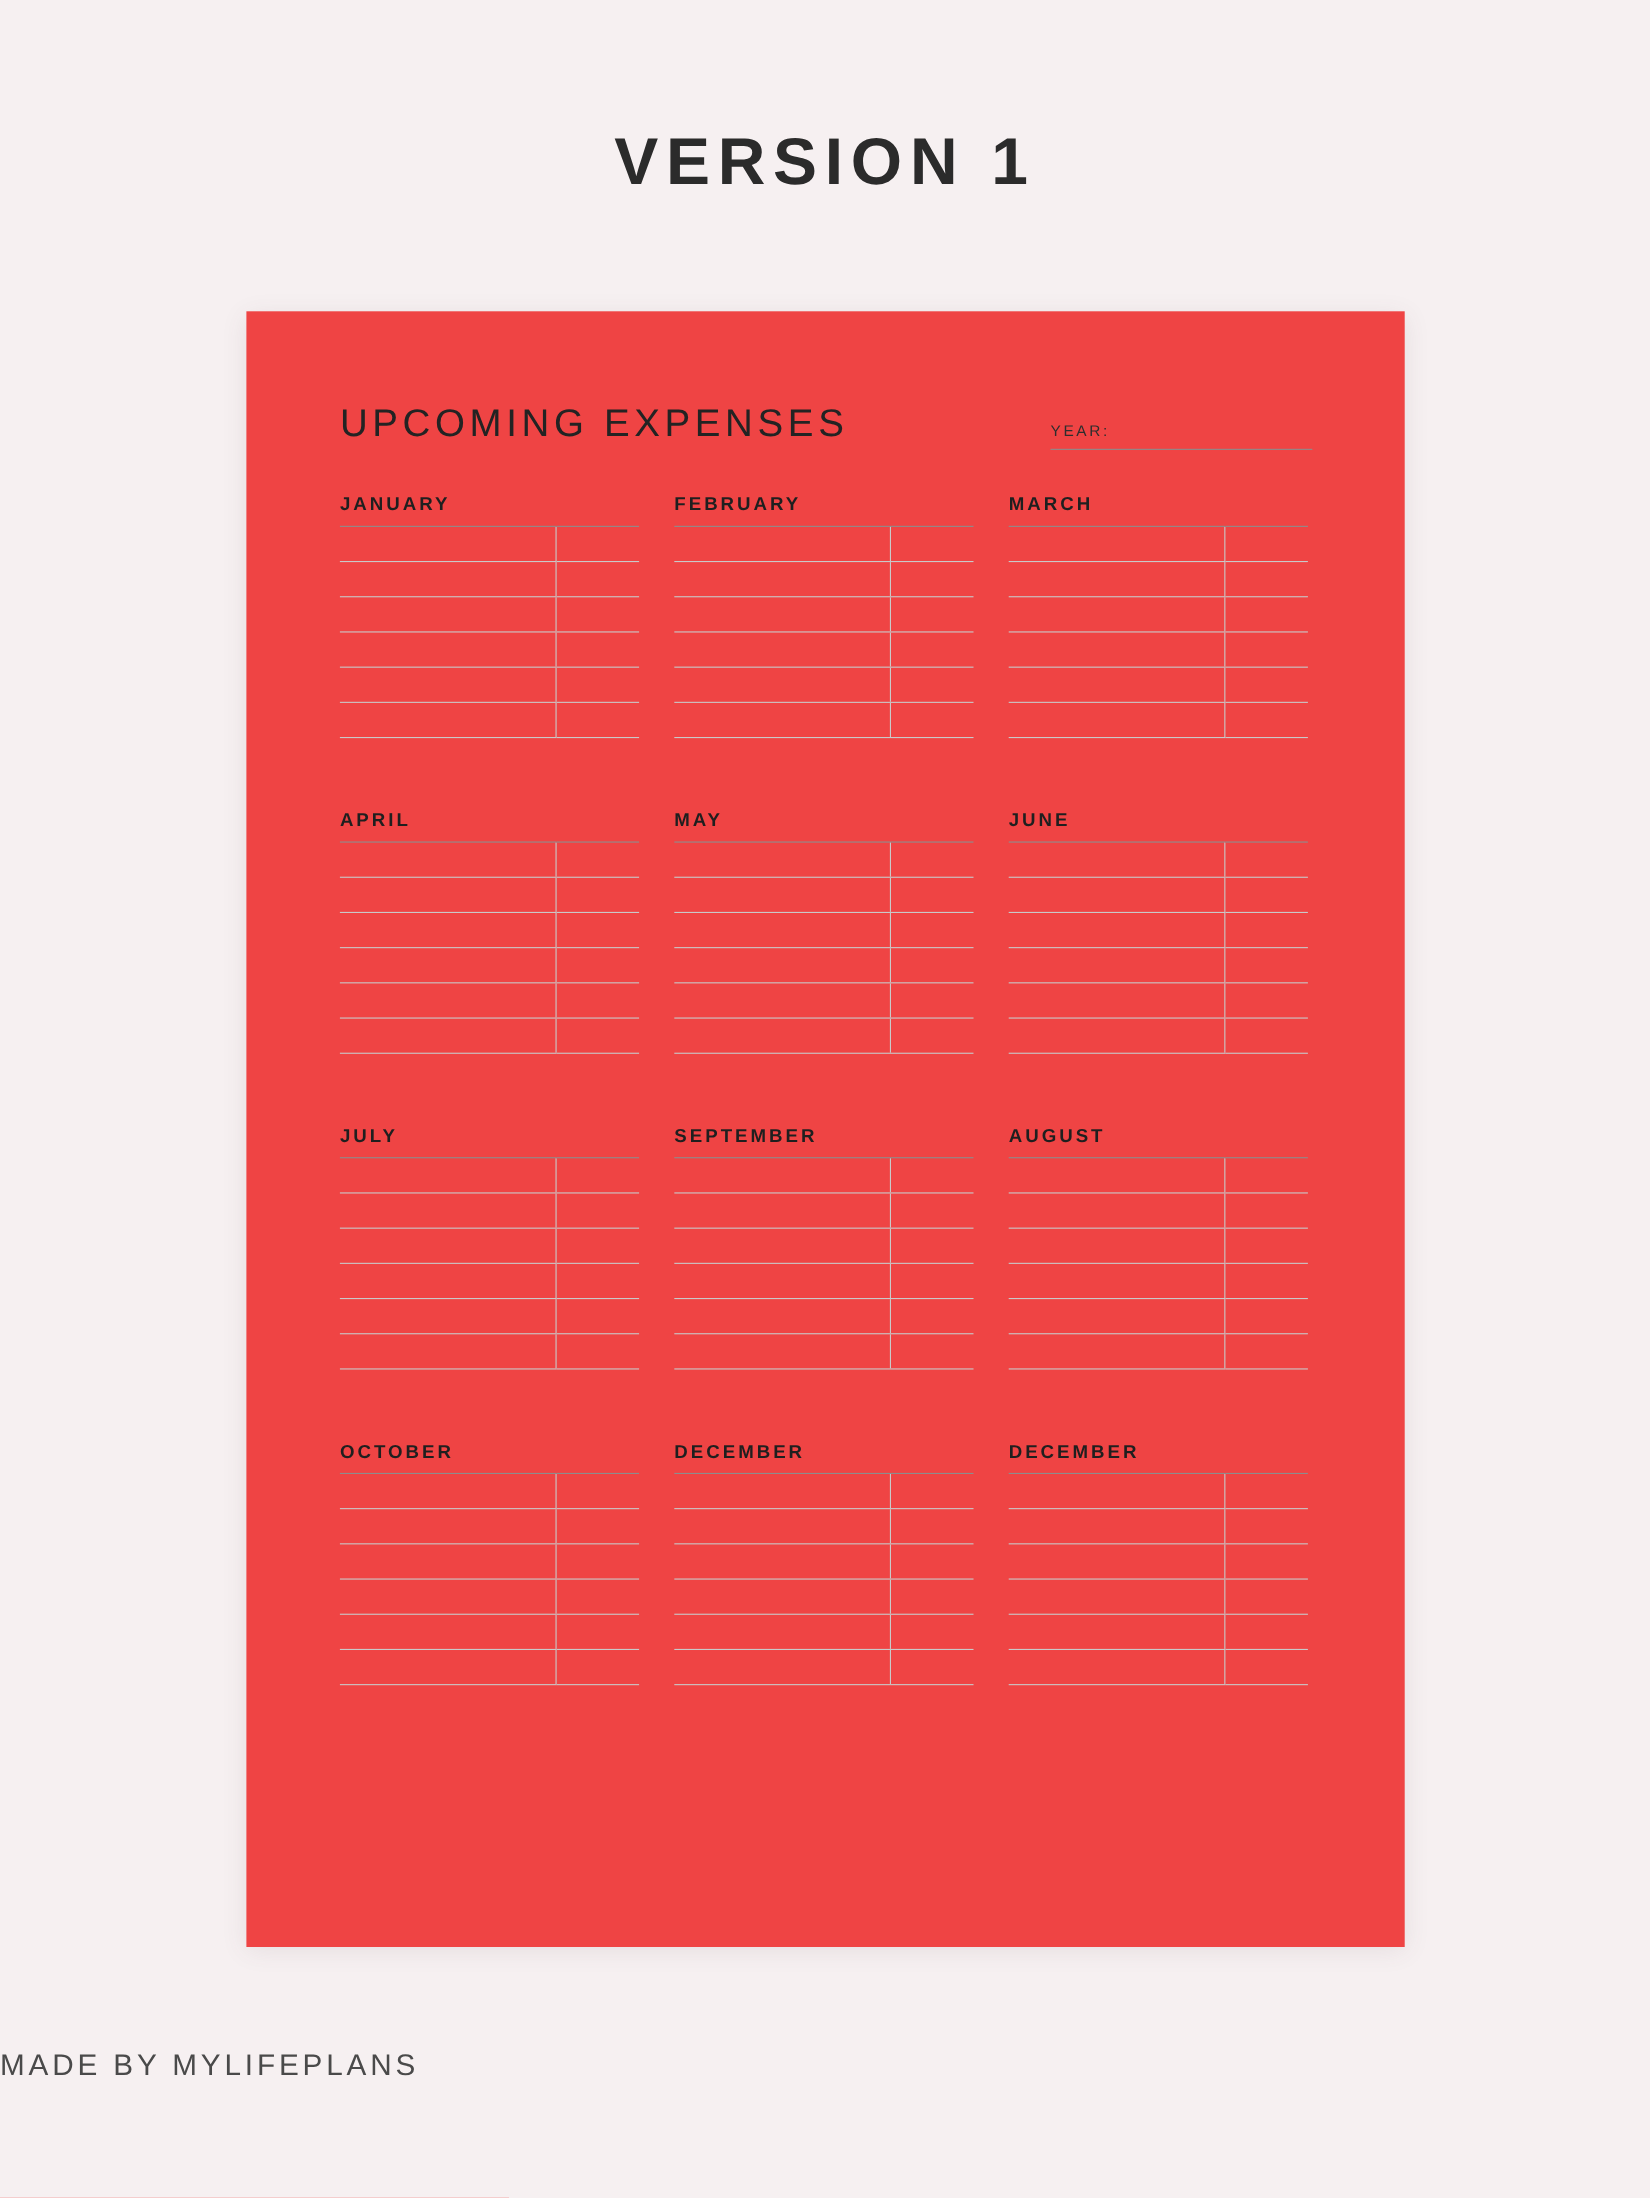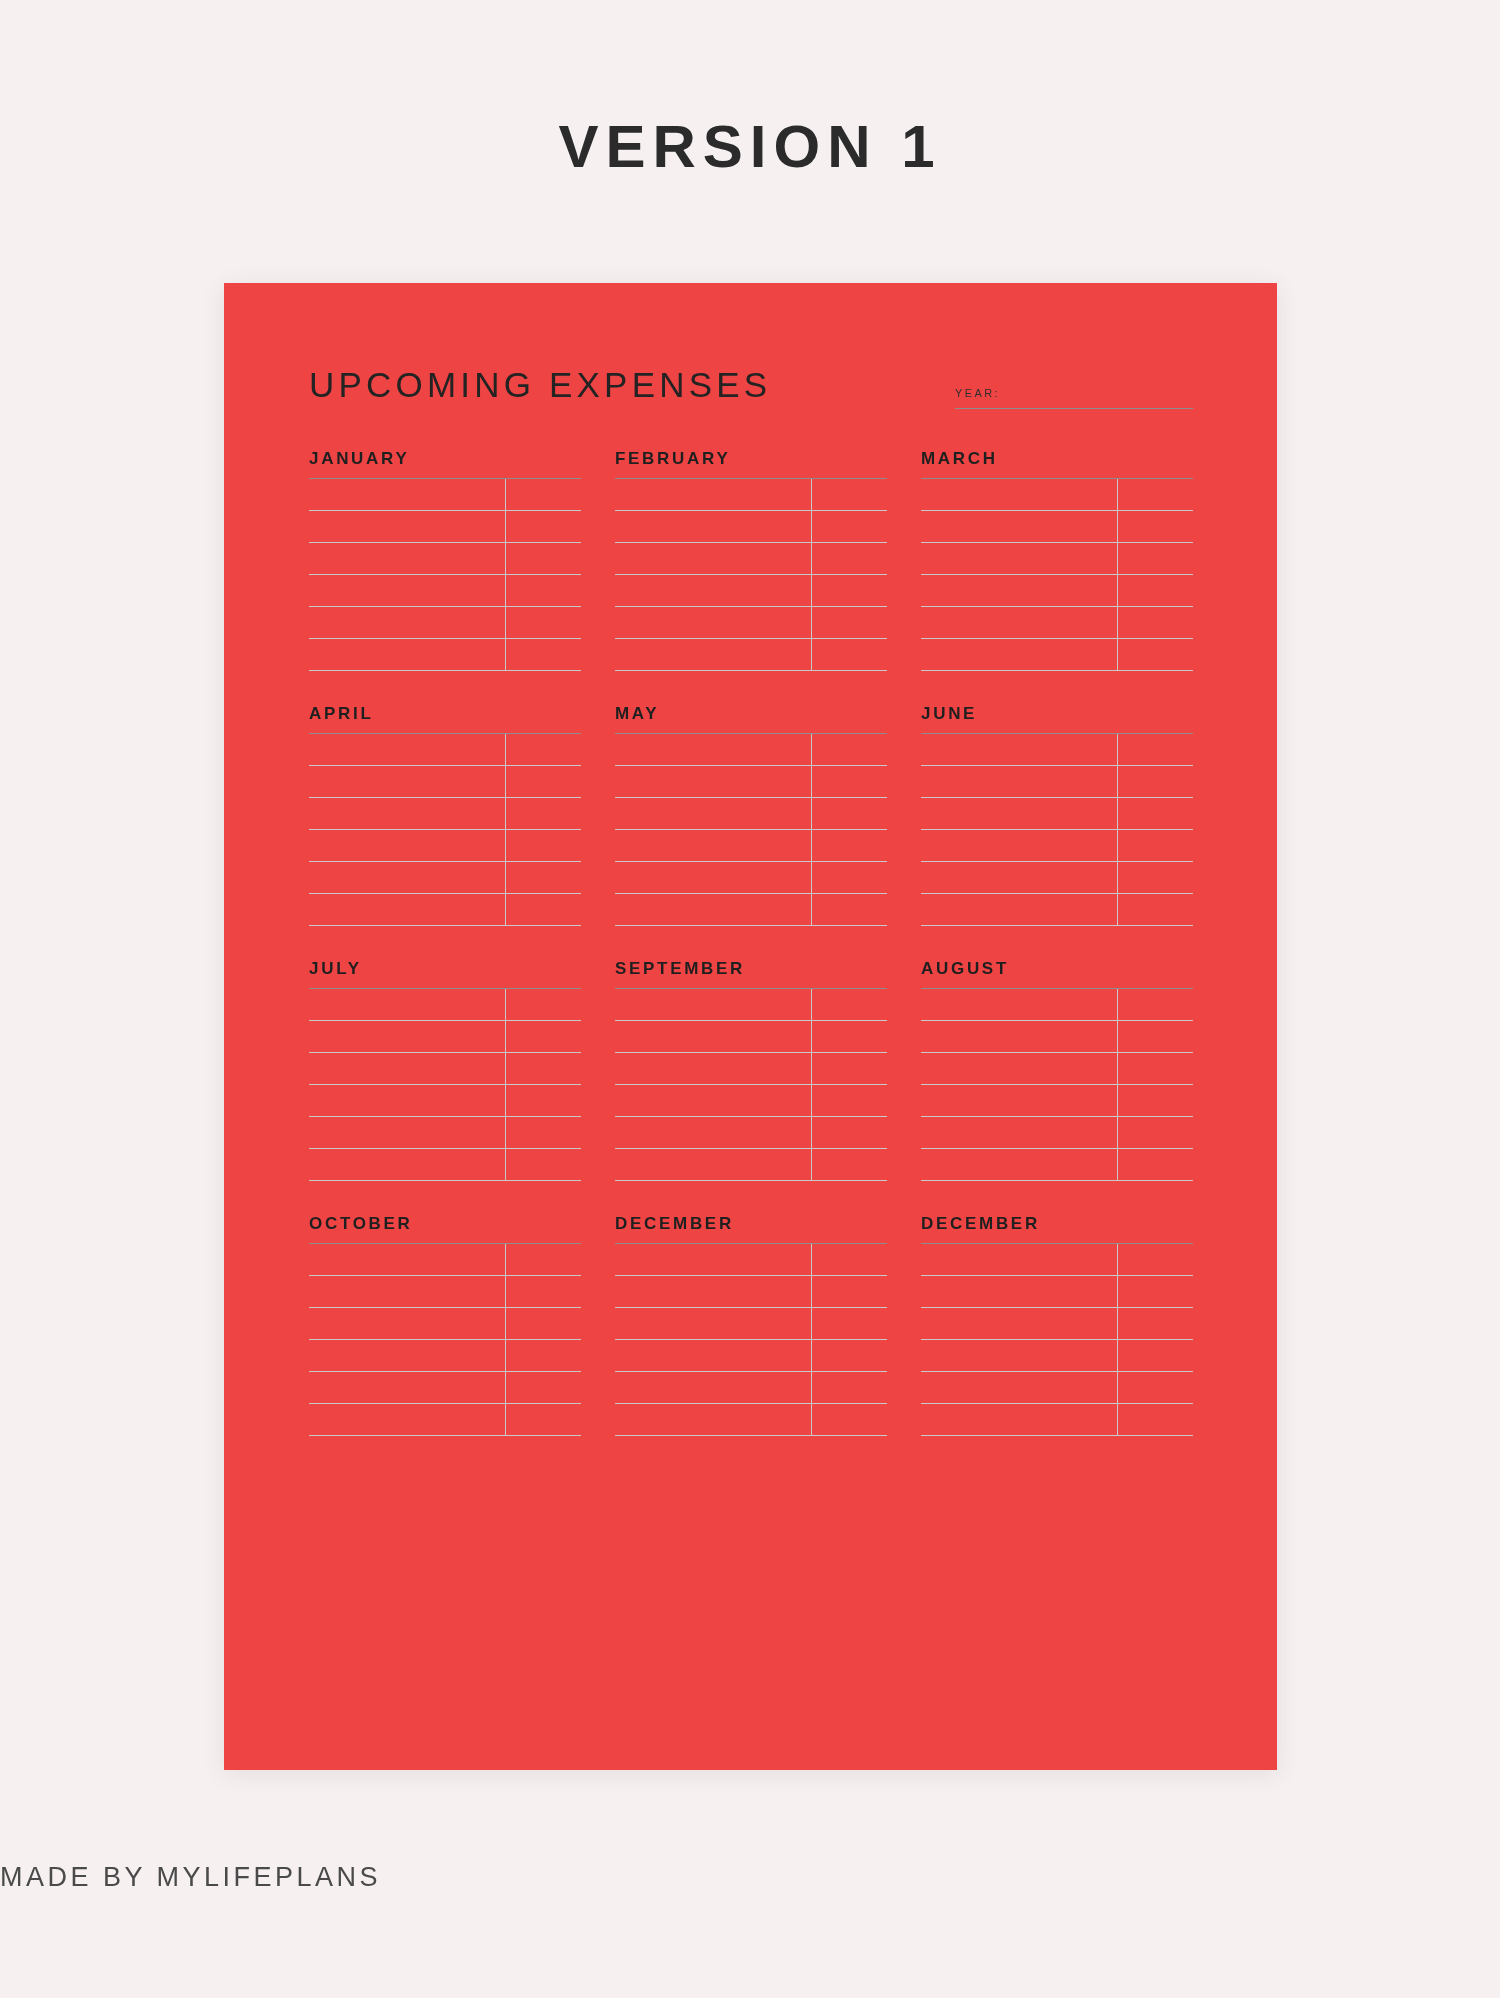--- a/index.html
+++ b/index.html
@@ -71,32 +71,33 @@
 
   .year-block {
     position: absolute;
     right: 0;
     top: 22px;
     width: 238px;
     border-bottom: 1.4px solid #8c8c8c;
     padding-bottom: 7px;
   }
   .year-label {
-    font-size: 11px;
+    font-size: 14px;
     letter-spacing: 2.4px;
     color: #2e2e2e;
   }
 
   
   .grid {
     margin-top: 22px;
     display: grid;
     grid-template-columns: repeat(3, 272px);
     column-gap: 34px;
     row-gap: 0;
+    gap: 32px;
   }
 
   .month-block {
     width: 272px;
     margin-bottom: 33px;
   }
 
   .month-name {
     font-size: 17px;
     letter-spacing: 2.7px;

